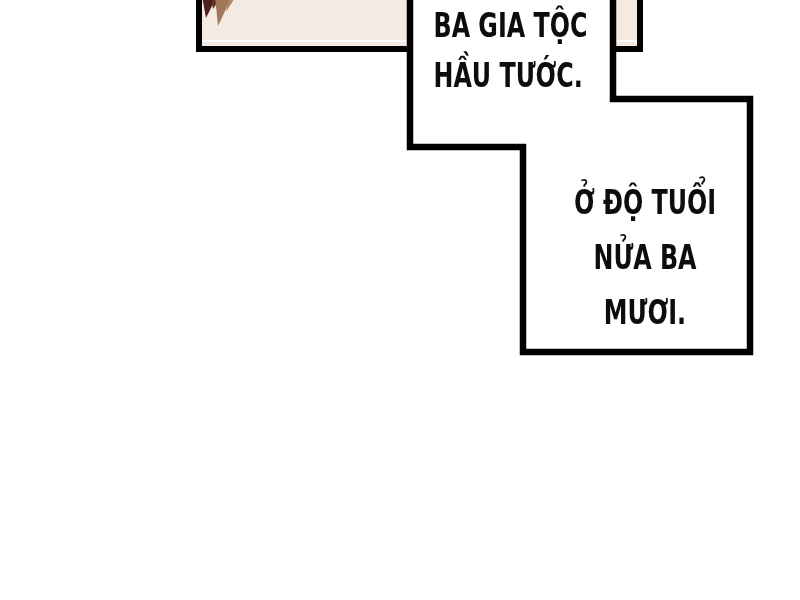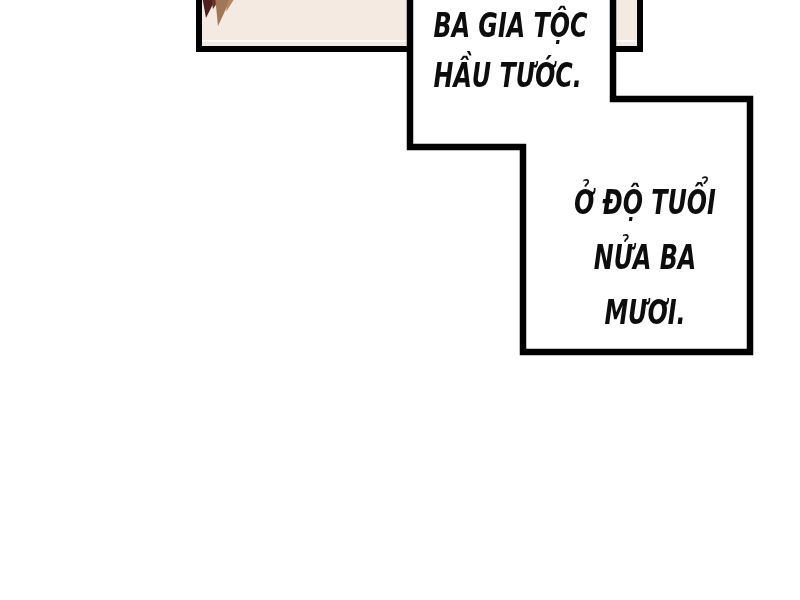--- a/index.html
+++ b/index.html
@@ -7,21 +7,20 @@
     padding: 0;
     background: #ffffff;
   }
   .stage {
     position: relative;
     width: 800px;
     height: 456px;
     overflow: hidden;
     background: #ffffff;
     font-family: "DejaVu Sans", "Liberation Sans", sans-serif;
-    font-style: italic;
   }
   
   .panel {
     position: absolute;
     left: 196px;
     top: -4px;               
     width: 447px;
     height: 56px;
     box-sizing: border-box;
     background: #f4eae1;

